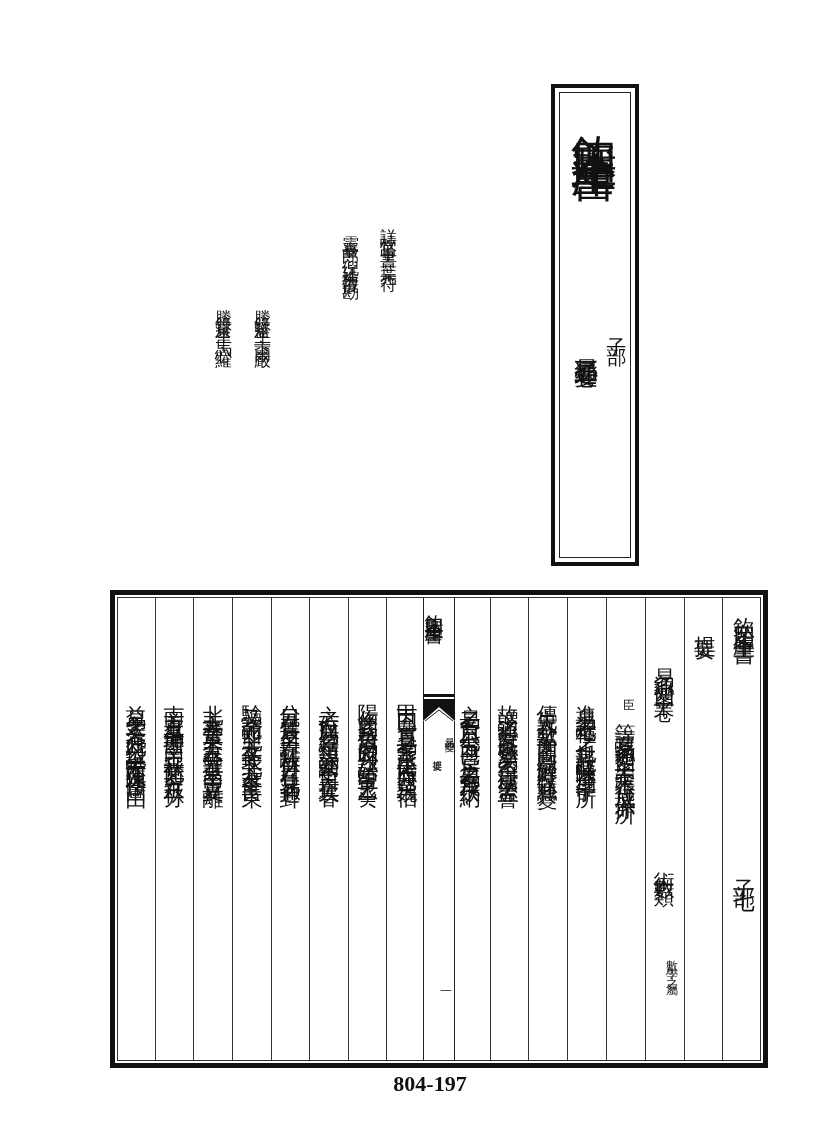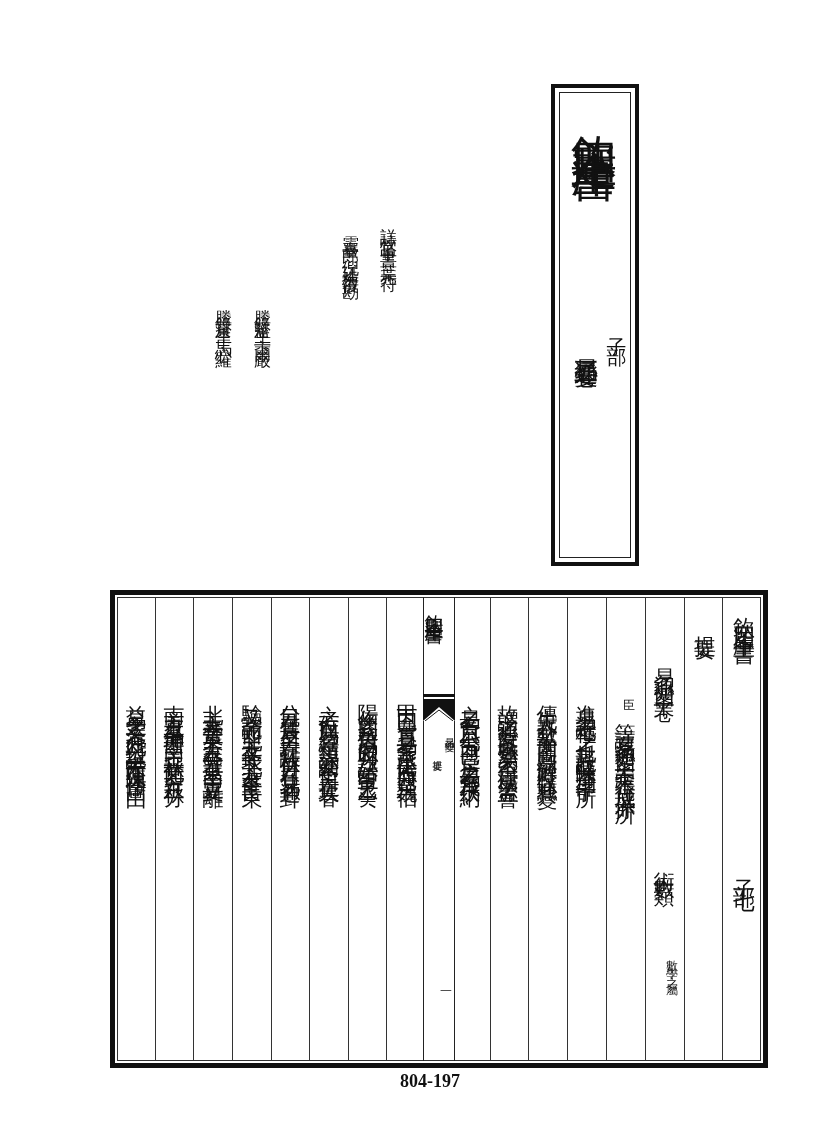--- a/index.html
+++ b/index.html
@@ -35,21 +35,21 @@
   #fish-box { left:423px; top:597px; width:32px; height:464px;
               border-left:1px solid #222; border-right:1px solid #222; box-sizing:border-box; }
   #fish-title { left:425px; top:600px; font-size:19px; line-height:20px; letter-spacing:2px; }
   #fish-sep { left:423px; top:694px; width:32px; height:3px; background:#111; }
   #fish-tail { left:423px; top:699px; width:32px; height:22px; }
   #fish-book { left:442px; top:730px; font-size:10px; letter-spacing:2px; }
   #fish-sect { left:430px; top:752px; font-size:10px; letter-spacing:2px; }
   #fish-page { left:437px; top:984px; font-size:12px; }
 
   #page-number { left:380px; top:1071px; width:100px; text-align:center;
-                 font-family:"Liberation Serif","DejaVu Serif",serif; font-size:18px; font-weight:bold; }
+                 font-family:"Liberation Serif","DejaVu Serif",serif; font-size:22px; font-weight:bold; }
 </style>
 </head>
 <body>
 
 <div id="title-box" class="abs"></div>
 <div id="title-main" class="abs vert">欽定四庫全書</div>
 <div id="title-bu" class="abs vert">子部</div>
 <div id="title-vol" class="abs vert">易通變卷二一</div>
 
 <div class="abs vert credit" style="left:378px;top:214px;">

